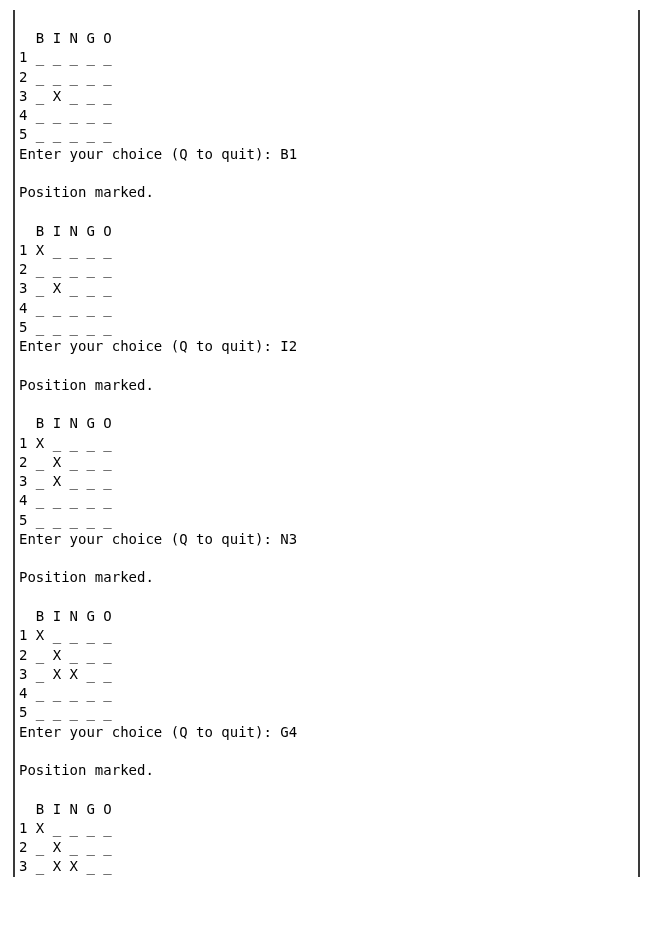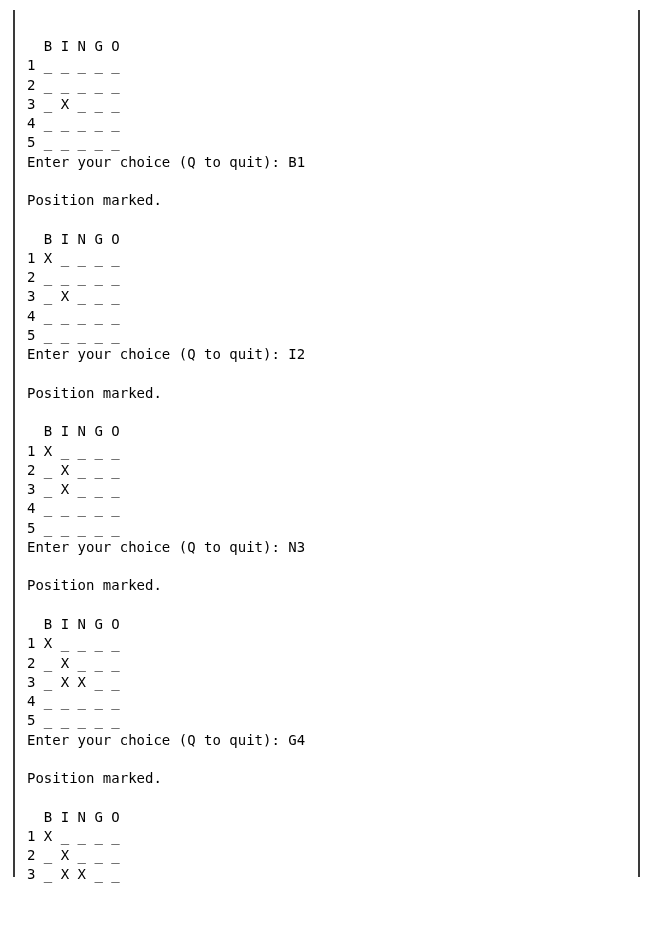--- a/index.html
+++ b/index.html
@@ -20,21 +20,21 @@
     height: 867px;
     width: 1.5px;
     background: var(--rule, #3a3a3a);
   }
   .rule-left  { left: 13px; }
   .rule-right { left: 638px; }
   .terminal {
     position: absolute;
     left: 19px;
     top: 29px;
-    margin: 8px;
+    margin: 0;
     color: var(--text, #000000);
     font-size: 14px;
     line-height: 19.28px;
   }
   .line {
     white-space: pre;
     height: 19.28px;
   }
 </style>
 </head>

